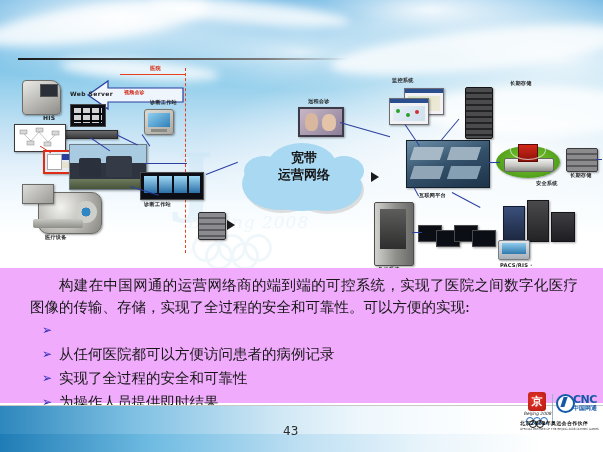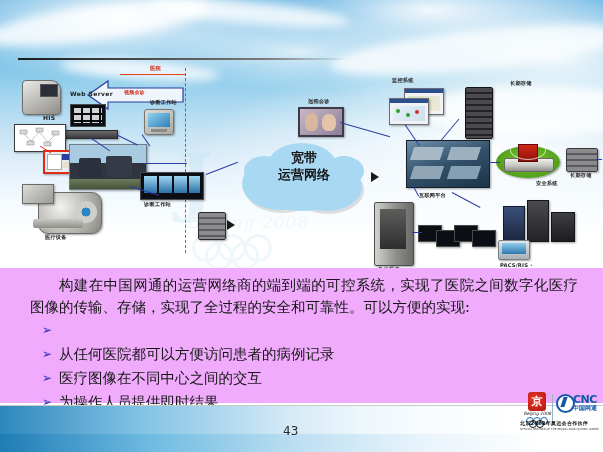--- a/index.html
+++ b/index.html
@@ -351,21 +351,21 @@
     <div class="bullets">
       <div class="bullet">
         <span class="mk">➢</span>
       </div>
       <div class="bullet">
         <span class="mk">➢</span>
         <span class="bt">从任何医院都可以方便访问患者的病例记录</span>
       </div>
       <div class="bullet">
         <span class="mk">➢</span>
-        <span class="bt">医疗图像在不同中心之间的交互</span>
+        <span class="bt">实现了全过程的安全和可靠性</span>
       </div>
       <div class="bullet">
         <span class="mk">➢</span>
         <span class="bt">为操作人员提供即时结果</span>
       </div>
     </div>
   </div>
 
   <div class="footdiv"></div>
   <div class="footer"></div>

